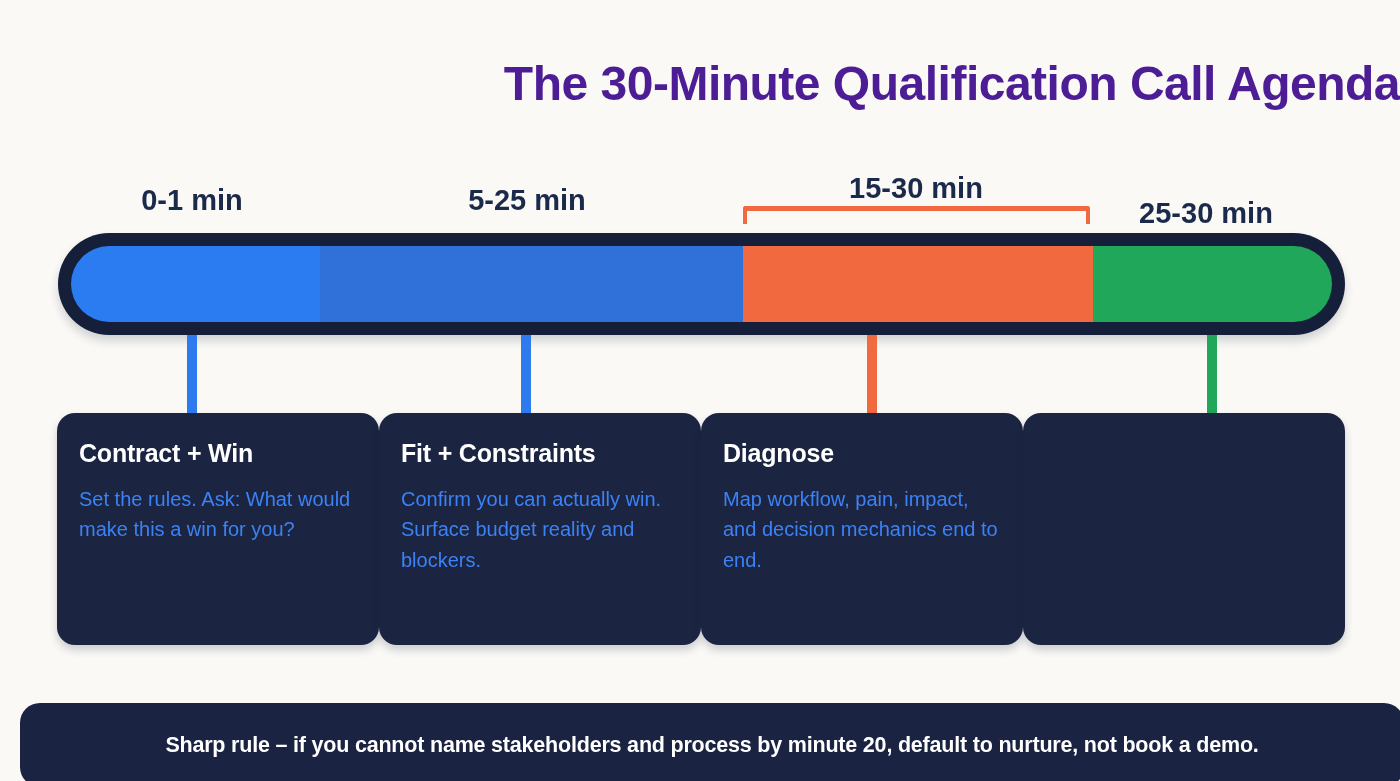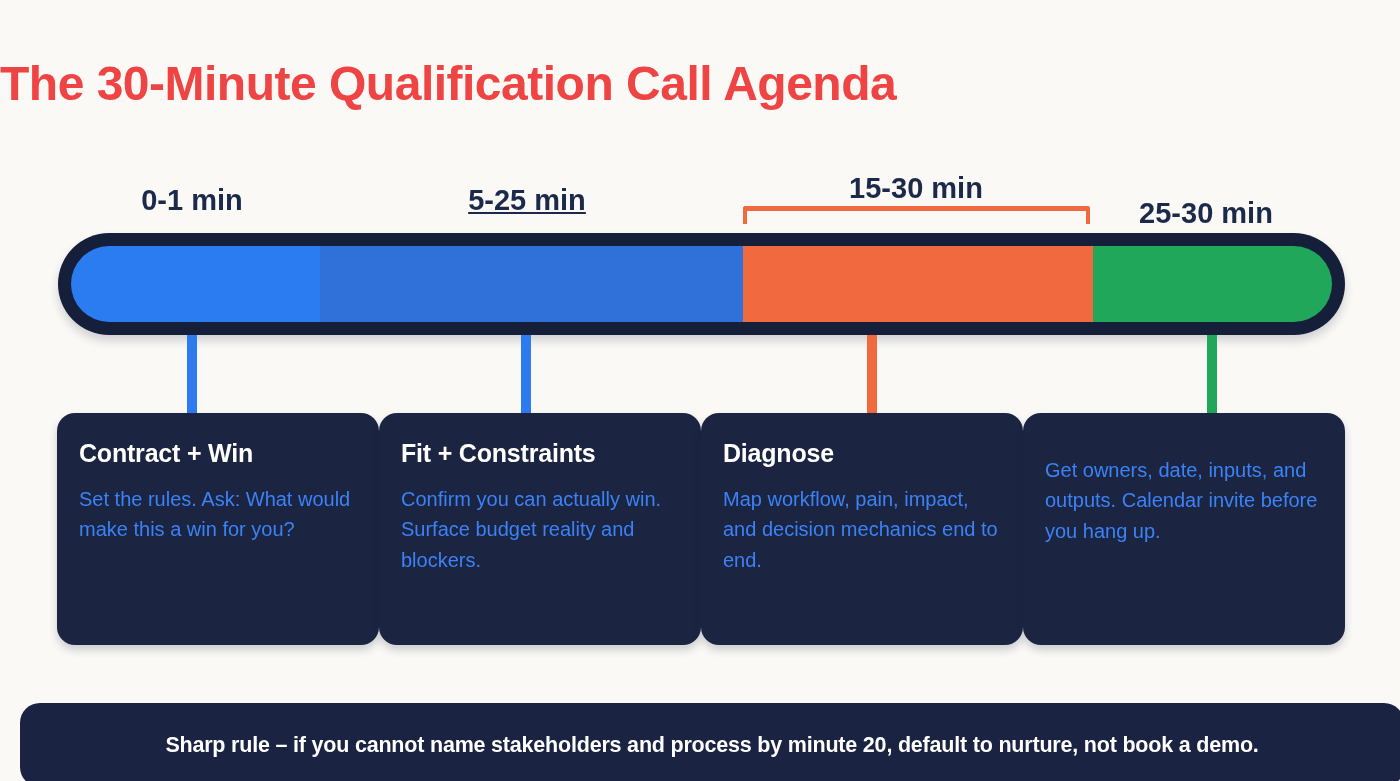--- a/index.html
+++ b/index.html
@@ -11,37 +11,37 @@
     width: 1400px;
     height: 781px;
     background: #faf9f6;
   }
 
   .page-title {
     position: absolute;
     top: 56px;
     left: 0;
     width: 100%;
-    text-align: left;
+    text-align: right;
     font-size: 48px;
     font-weight: 800;
     letter-spacing: -0.5px;
-    color: #ef4444;
+    color: #4c1d95;
   }
 
   .t-label {
     position: absolute;
     transform: translateX(-50%);
     font-size: 29px;
     font-weight: 700;
     color: #1b2a4a;
     white-space: nowrap;
   }
   .t-label.l0 { left: 192px;  top: 184px; }
-  .t-label.l1 { left: 527px;  top: 184px; text-decoration: underline; }
+  .t-label.l1 { left: 527px;  top: 184px; }
   .t-label.l2 { left: 916px;  top: 172px; text-align: center; }
   .t-label.l3 { left: 1206px; top: 185px; margin-top: 12px; }
 
   .bracket {
     position: absolute;
     left: 743px;
     top: 206px;
     width: 347px;
     height: 18px;
     border-top: 5px solid #f1693e;
@@ -167,21 +167,20 @@
     </div>
     <div class="card">
       <div class="card-title">Fit + Constraints</div>
       <div class="card-body">Confirm you can actually win. Surface budget reality and blockers.</div>
     </div>
     <div class="card">
       <div class="card-title">Diagnose</div>
       <div class="card-body">Map workflow, pain, impact, and decision mechanics end to end.</div>
     </div>
     <div class="card">
-      <div class="card-body">Get owners, date, inputs, and outputs. Calendar invite before you hang up.</div>
     </div>
   </div>
 
   <div class="footer-banner">
     <div class="footer-text">Sharp rule – if you cannot name stakeholders and process by minute 20, default to nurture, not book a demo.</div>
   </div>
 
 </div>
 
 </body></html>

